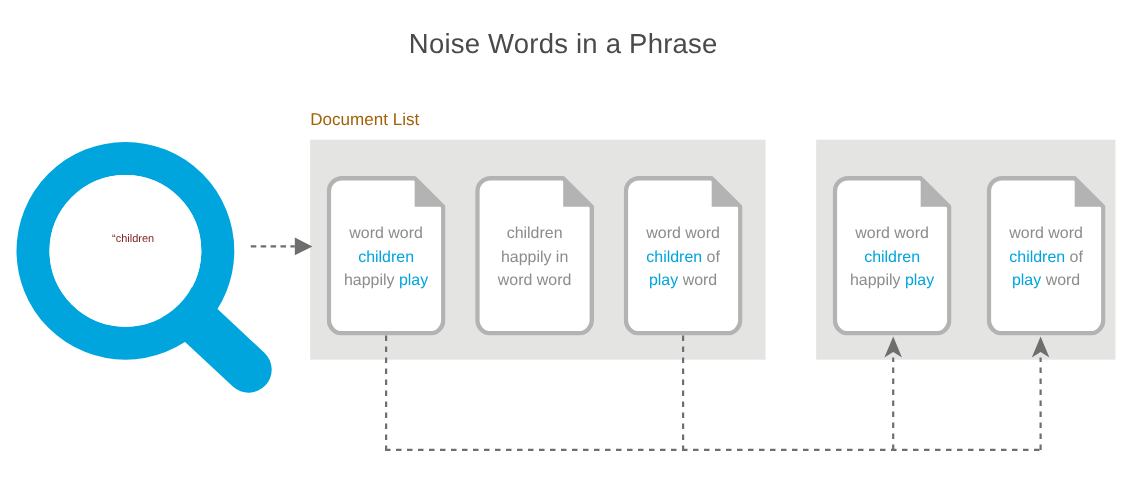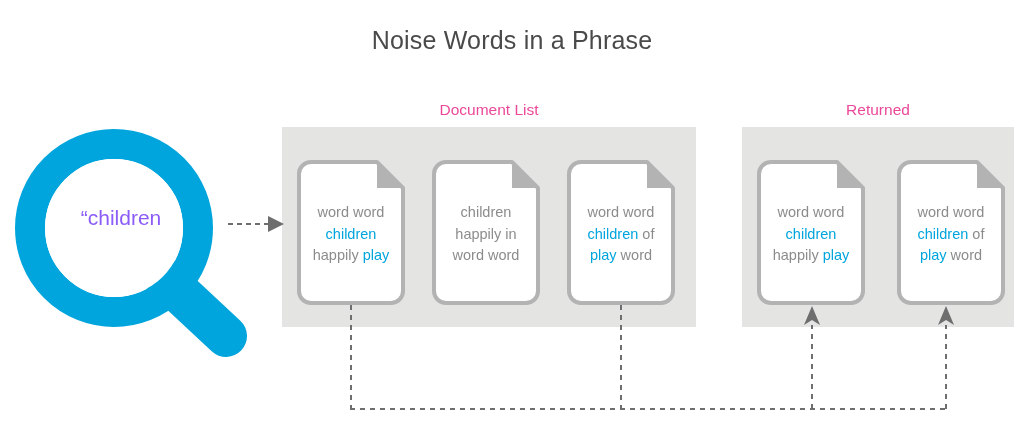--- a/index.html
+++ b/index.html
@@ -30,22 +30,22 @@
     font-size: 25px;
     color: #4a4a4a;
     letter-spacing: 0.2px;
     white-space: nowrap;
   }
 
   
   .section-caption {
     position: absolute;
     font-size: 15.5px;
-    color: #ec4899;
-    text-align: center;
+    color: #a16207;
+    text-align: left;
     white-space: nowrap;
   }
   #caption-document-list { left: 282px; top: 101px; width: 414px; }
   #caption-returned      { left: 742px; top: 101px; width: 272px; }
 
   
   .panel {
     position: absolute;
     background: #e4e4e2;
   }
@@ -59,23 +59,23 @@
     top: 128px;
     width: 252px;
     height: 232px;
   }
   #magnifier-query {
     position: absolute;
     left: 38px;
     top: 78px;
     width: 150px;
     text-align: center;
-    font-size: 21px;
+    font-size: 10px;
     line-height: 23px;
-    color: #8b5cf6;
+    color: #7f1d1d;
     pointer-events: none;
   }
 
   
   .doc {
     position: absolute;
     top: 160px;
     width: 117px;
     height: 145px;
   }
@@ -120,21 +120,20 @@
 <body>
 
 <div id="stage">
 
   <div id="title">Noise Words in a Phrase</div>
 
   <div class="panel" id="panel-document-list"></div>
   <div class="panel" id="panel-returned"></div>
 
   <div class="section-caption" id="caption-document-list">Document List</div>
-  <div class="section-caption" id="caption-returned">Returned</div>
 
   <div id="magnifier">
     <svg width="252" height="232" viewBox="0 0 252 232">
       <line x1="158" y1="152" x2="218" y2="208" stroke="#00a5dd" stroke-width="42" stroke-linecap="round"></line>
       <circle cx="106" cy="100" r="84" fill="none" stroke="#00a5dd" stroke-width="30"></circle>
       <circle cx="106" cy="100" r="69" fill="#ffffff"></circle>
     </svg>
     <div id="magnifier-query">
       <div>“children</div>
     </div>

